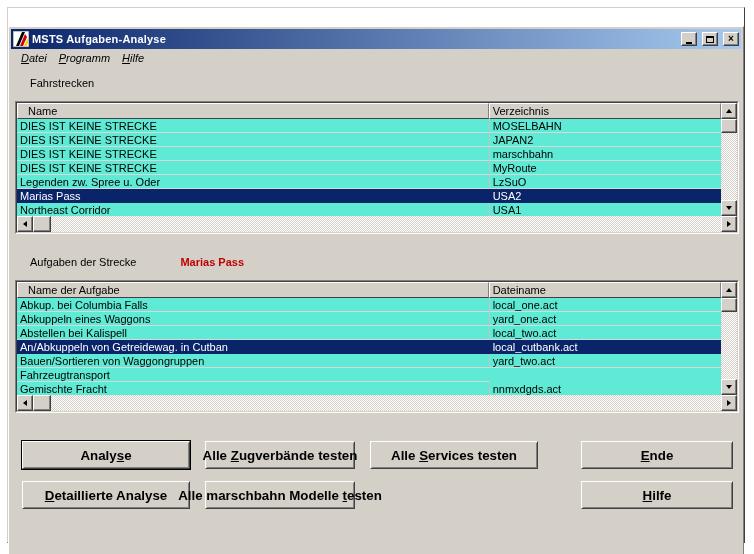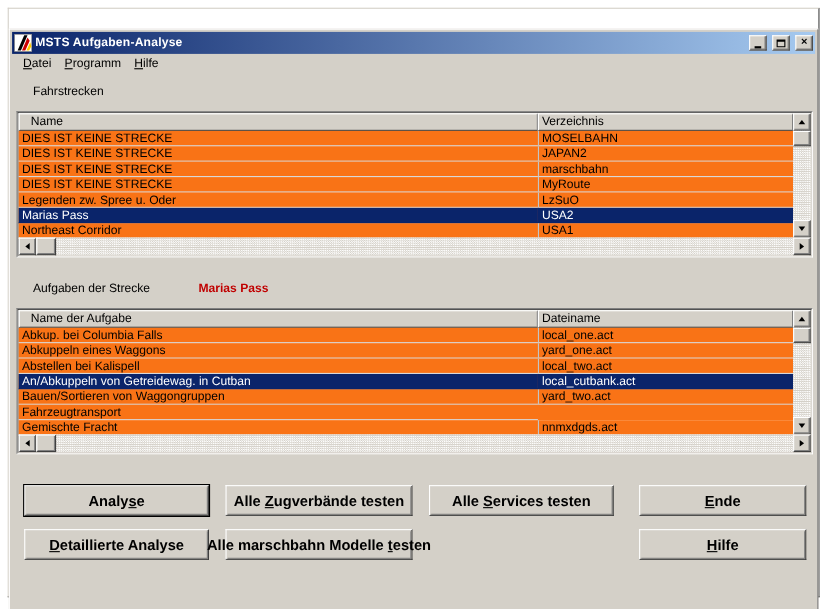--- a/index.html
+++ b/index.html
@@ -17,21 +17,21 @@
   .app-icon { width:16px; height:16px; flex:0 0 16px; }
   .title-text { flex:1; color:#fff; font-weight:bold; font-size:11px; white-space:nowrap;
                 overflow:hidden; letter-spacing:0.2px; }
   .win-btn { width:16px; height:14px; background:#d4d0c8; border:1px solid;
              border-color:#fff #404040 #404040 #fff; box-shadow:inset -1px -1px 0 #808080;
              display:flex; align-items:center; justify-content:center; margin-left:2px; }
   .glyph-min { width:6px; height:2px; background:#000; margin-top:7px; }
   .glyph-max { width:8px; height:7px; border:1px solid #000; border-top-width:2px; }
   .glyph-close { font-weight:bold; font-size:10px; line-height:10px; }
 
-  .menubar { height:18px; flex:0 0 18px; display:flex; align-items:center; padding-left:4px; }
+  .menubar { height:18px; flex:0 0 18px; display:flex; align-items:center; padding-left:4px;font-style:italic; }
   .menu-item { padding:2px 6px; white-space:nowrap; }
   .u { text-decoration:underline; }
 
   
   .content { flex:1; position:relative; }
   .section-label { margin:10px 0 0 19px; }
   .tasks-label-row { margin:22px 0 0 19px; display:flex; }
   .route-name-red { color:#c00000; font-weight:bold; margin-left:44px; }
 
   
@@ -39,21 +39,21 @@
               border:1px solid; border-color:#808080 #fff #fff #808080; }
   .list-box2 { width:100%; height:100%; border:1px solid; border-color:#404040 #d4d0c8 #d4d0c8 #404040;
                background:#fff; display:flex; flex-direction:column; }
   .list-main { flex:1; display:flex; min-height:0; }
   .list-content { flex:1; display:flex; flex-direction:column; min-width:0; background:#fff; }
   .list-header { display:flex; height:16px; flex:0 0 16px; background:#d4d0c8; }
   .hcell { border:1px solid; border-color:#fff #808080 #404040 #fff; padding:1px 0 0 3px;
            white-space:nowrap; overflow:hidden; }
   .hcell.c1 { width:67%;padding-left:10px; }
   .hcell.c2 { flex:1; }
-  .list-row { display:flex; height:14px; flex:0 0 14px; background:#f97316; }
+  .list-row { display:flex; height:14px; flex:0 0 14px; background:#5eead4; }
   .cell { padding:1px 0 0 3px; white-space:nowrap; overflow:hidden; border-bottom:1px solid #d8d8d8; }
   .cell.c1 { width:67%; }
   .cell.c2 { flex:1; border-left:1px solid #c4c4c4; }
   .list-row.selected .cell { background:#0a246a; color:#fff; border-left-color:#0a246a; border-bottom-color:#0a246a; }
 
   
   .track-bg { background-color:#d4d0c8;
               background-image:conic-gradient(#fff 25%, transparent 0 50%, #fff 0 75%, transparent 0);
               background-size:2px 2px; }
   .vscroll { width:16px; flex:0 0 16px; display:flex; flex-direction:column; }
@@ -73,21 +73,21 @@
   .arr-left  { width:0; height:0; border-top:3px solid transparent; border-bottom:3px solid transparent; border-right:4px solid #000; }
   .arr-right { width:0; height:0; border-top:3px solid transparent; border-bottom:3px solid transparent; border-left:4px solid #000; }
 
   
   .btn-row { display:flex; margin:28px 8px 0 11px; align-items:flex-start; }
   .btn-row.second { margin-top:12px; }
   .btn { height:28px; background:#d4d0c8; border:1px solid; border-color:#fff #404040 #404040 #fff;
          box-shadow:inset 1px 1px 0 #d4d0c8, inset -1px -1px 0 #808080;
          display:flex; align-items:center; justify-content:center; white-space:nowrap;font-weight:bold; }
   .btn.default { outline:1px solid #000; }
-  .w168 { width:168px; } .w170 { width:170px; } .w152 { width:152px; margin-left:auto; }
+  .w168 { width:168px; } .w170 { width:150px; } .w152 { width:152px; margin-left:auto; }
   .gap15 { margin-left:15px; }
 </style>
 </head>
 <body>
 
 <div class="window">
   <div class="win-inner">
 
     <div class="titlebar">
       <svg class="app-icon" viewBox="0 0 16 16">

